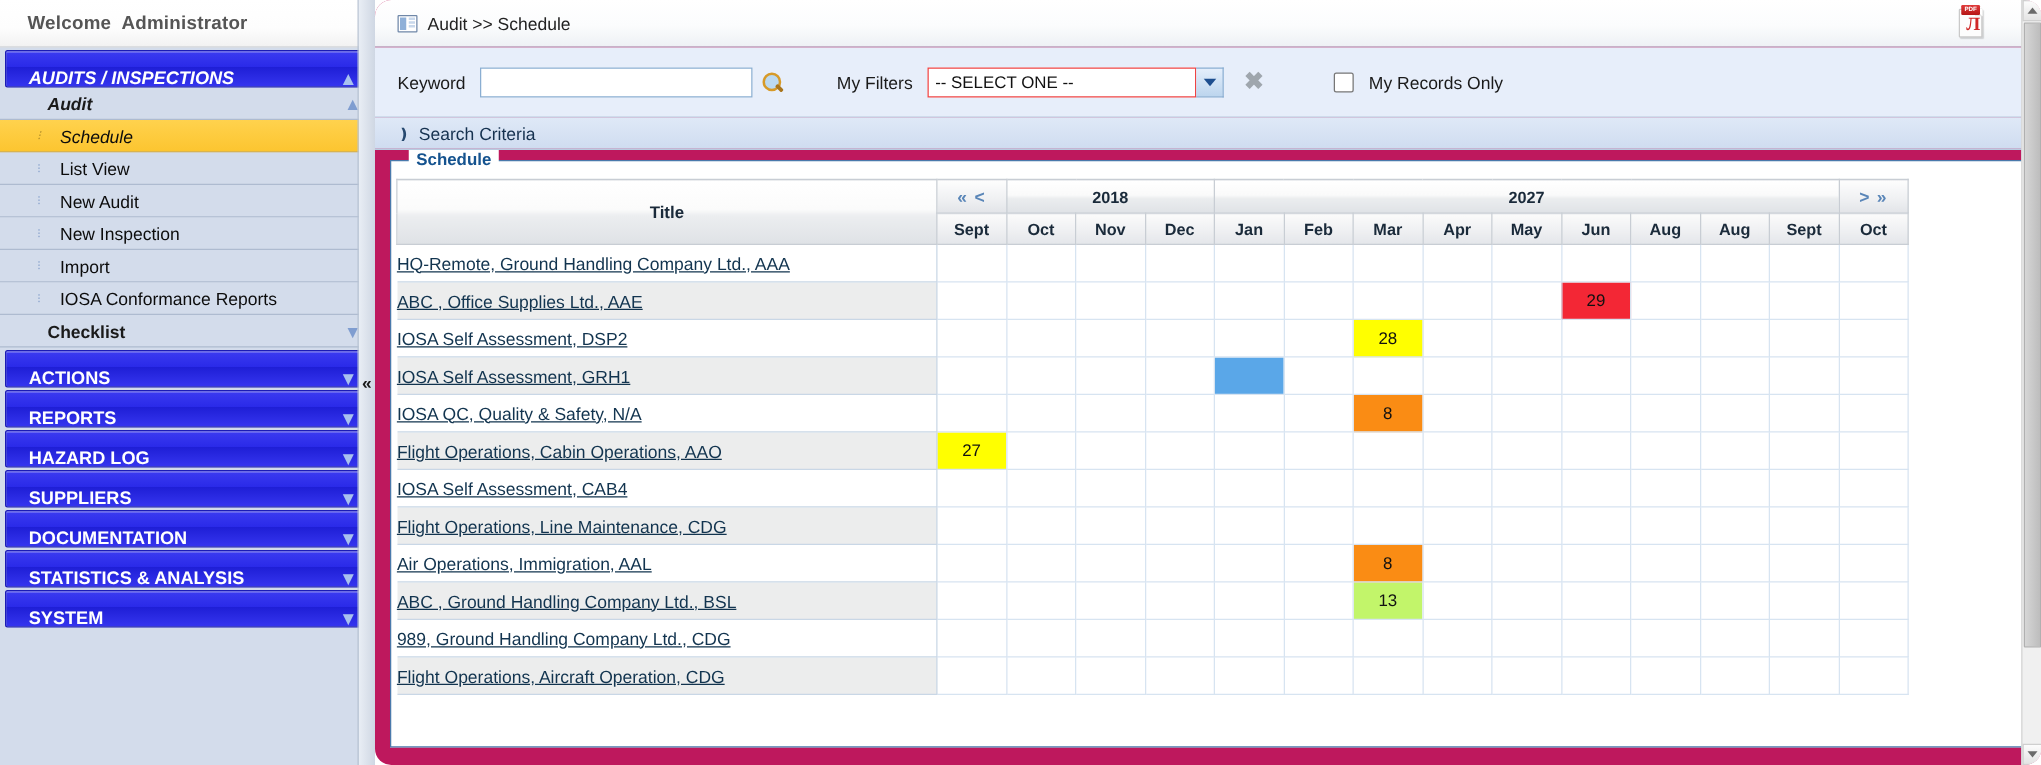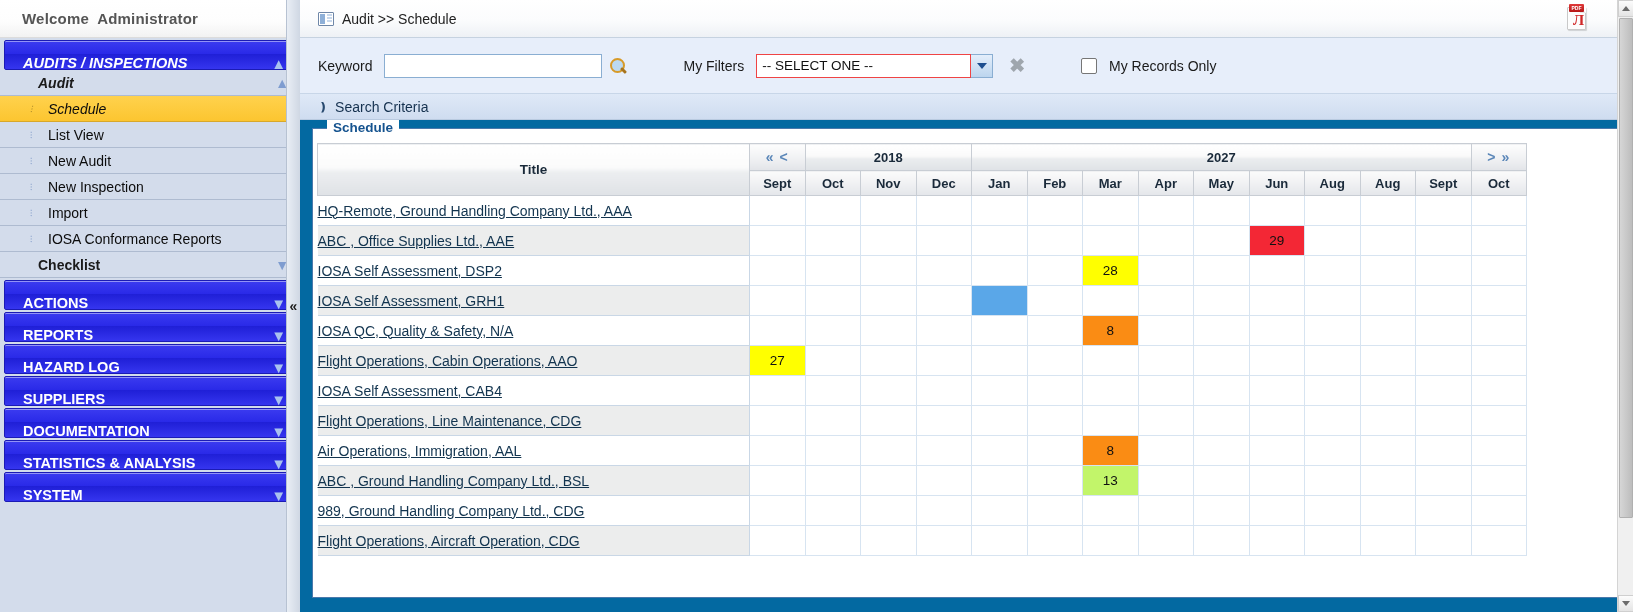--- a/index.html
+++ b/index.html
@@ -84,23 +84,24 @@
     background: linear-gradient(to right,#e9eef5,#cfd7e3);
     border-left: 1px solid #b7c2d2;
     display: flex; align-items: center; justify-content: center;
     cursor: pointer;
   }
   .collapse-strip .ar { font-size: 14px; color: #1c1c1c; font-weight: bold; }
 
   
   .content {
     flex: 1 1 auto; height: 612px;
-    background: #0369a1;
+    background: #be185d;
     position: relative;
     overflow: hidden;
+    border-radius: 13px;
   }
   .crumb-bar {
     height: 38px;
     background: linear-gradient(to bottom,#ffffff 0%,#fbfcfd 55%,#eef1f5 100%);
     display: flex; align-items: center;
     padding-left: 18px;
     border-bottom: 1px solid #c6d2e0;
     position: relative;
   }
   .crumb-icon {
@@ -150,21 +151,21 @@
     width: 20px; height: 20px; margin-left: 6px; cursor: pointer; position: relative;
   }
   .search-ico:before{
     content:""; position:absolute; left:2px; top:2px; width:11px; height:11px;
     border:2px solid #d79a28; border-radius:50%; background:#bcd9f0;
   }
   .search-ico:after{
     content:""; position:absolute; left:12px; top:13px; width:7px; height:3px;
     background:#a8741c; transform: rotate(45deg); border-radius:1px;
   }
-  .filters-wrap { margin-left: 55px; display: flex; align-items: center; }
+  .filters-wrap { margin-left: 41px; display: flex; align-items: center; }
   .sel-box {
     width: 215px; height: 24px; margin-left: 12px;
     border: 1px solid #ef4444; background: #fff;
     display: flex; align-items: center; padding-left: 5px;
     font-size: 13.5px; color: #111;
   }
   .sel-arrow {
     width: 22px; height: 24px; border: 1px solid #8aaed2; border-left: none;
     background: linear-gradient(to bottom,#e4eefb,#bcd5ee);
     display:flex; align-items:center; justify-content:center; cursor: pointer;

